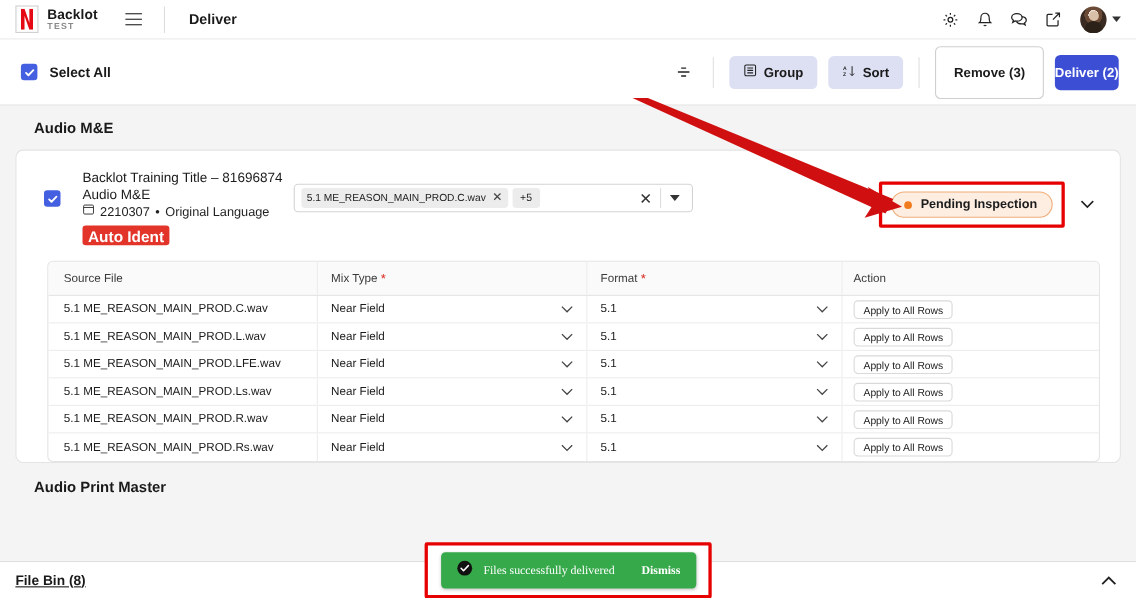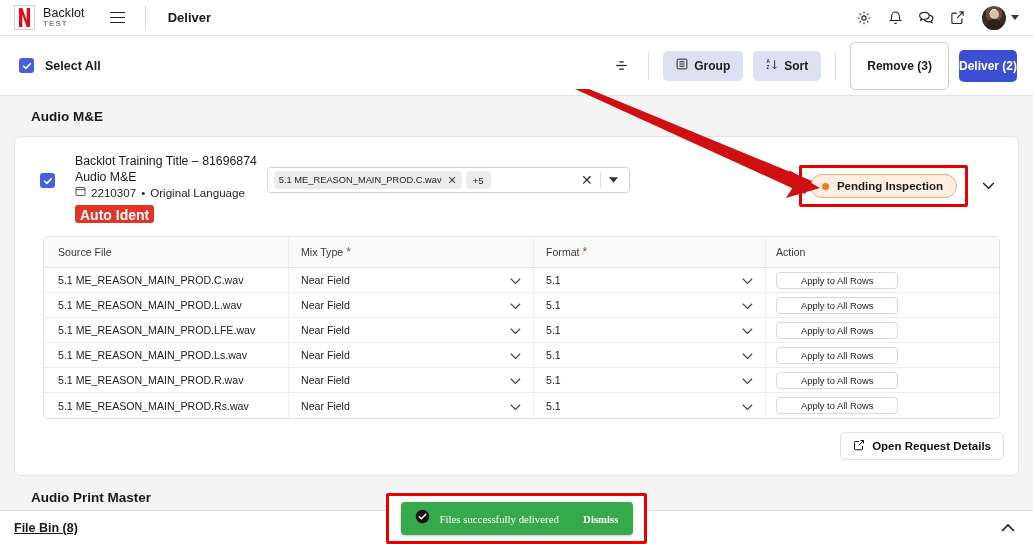--- a/index.html
+++ b/index.html
@@ -18,21 +18,21 @@
     background: #ffffff; display: flex; align-items: center;
     border-bottom: 1px solid #e6e6e6;
   }
   .brand { display: flex; align-items: center; gap: 8px; padding-left: 14px; }
   .nf-logo {
     width: 21px; height: 25px; border: 1px solid #d0d0d0; background: #fff;
     display: flex; align-items: center; justify-content: center;
   }
   .nf-logo svg { display:block; }
   .brand-text { line-height: 1.05; }
-  .brand-name { font-size: 12.5px; font-weight: normal; letter-spacing: .1px; }
+  .brand-name { font-size: 12.5px; font-weight: bold; letter-spacing: .1px; }
   .brand-sub { font-size: 8px; color: #8a8a8a; letter-spacing: 1.1px; font-weight: bold; }
 
   .hamburger {
     width: 34px; height: 36px; margin-left: 16px;
     display: flex; align-items: center; justify-content: center;
   }
   .hamburger span {
     display: block; width: 15px; height: 1.6px; background: #222;
     box-shadow: 0 5px 0 #222, 0 -5px 0 #222;
   }
@@ -137,21 +137,21 @@
   .c2 { width: 245px; padding-left: 12px; position: relative; border-left: 1px solid #ededed; height: 100%; display:flex; align-items:center; }
   .c3 { width: 232px; padding-left: 12px; position: relative; border-left: 1px solid #ededed; height: 100%; display:flex; align-items:center; }
   .c4 { flex: 1; padding-left: 10px; border-left: 1px solid #ededed; height: 100%; display: flex; align-items: center; }
   .th { font-size: 10.6px; color: #3a3a3a; display:flex; align-items:center; }
   .req { color: #d93025; font-size: 12px; margin-left: 3px; line-height: 1; }
   .td { font-size: 10.6px; color: #1c1c1c; white-space: nowrap; }
   .selval { font-size: 10.6px; }
   .selchev { position: absolute; right: 12px; top: 50%; transform: translateY(-50%); }
   .applybtn {
     border: 1px solid #d9d9d9; background: #fff; border-radius: 4px; height: 17px;
-    font-size: 9.4px; color: #1c1c1c; padding: 0 24px; cursor: pointer;
+    font-size: 9.4px; color: #1c1c1c; padding: 0 8px; cursor: pointer;
     font-family: "Liberation Sans", sans-serif; display: flex; align-items: center;
   }
 
   .card-foot { display: flex; justify-content: flex-end; padding: 13px 14px 15px 0; }
   .ord-btn {
     border: 1px solid #e0e0e0; background: #fff; border-radius: 5px; height: 28px;
     display: flex; align-items: center; gap: 7px; padding: 0 12px; font-size: 11.5px;
     font-weight: bold; cursor: pointer; font-family: "Liberation Sans", sans-serif; color: #111;
   }
 
@@ -465,31 +465,20 @@
                     <path d="M1 1l6 6 6-6"></path>
                   </svg></span>
               </div>
               <div class="c4">
                 <button class="applybtn">Apply to All Rows</button>
               </div>
             </div>
           </div>
       </div>
 
-      <div class="card-foot">
-        <button class="ord-btn">
-          <span>
-            <svg width="12" height="12" viewBox="0 0 24 24" fill="none" stroke="#111" stroke-width="2">
-              <path d="M19 13.5V20a1.5 1.5 0 0 1-1.5 1.5H4.5A1.5 1.5 0 0 1 3 20V6.5A1.5 1.5 0 0 1 4.5 5H11"></path>
-              <path d="M15 3h6v6M21 3l-9.5 9.5"></path>
-            </svg>
-          </span>
-          <span>Open Request Details</span>
-        </button>
-      </div>
     </div>
 
     <div class="section-title2">Audio Print Master</div>
   </div>
 
   <div class="bottombar">
     <div class="bin-label">File Bin (8)</div>
     <div class="bin-chev">
       <svg width="14" height="9" viewBox="0 0 14 9" fill="none" stroke="#222" stroke-width="1.7">
           <path d="M1 8l6-6 6 6"></path>

